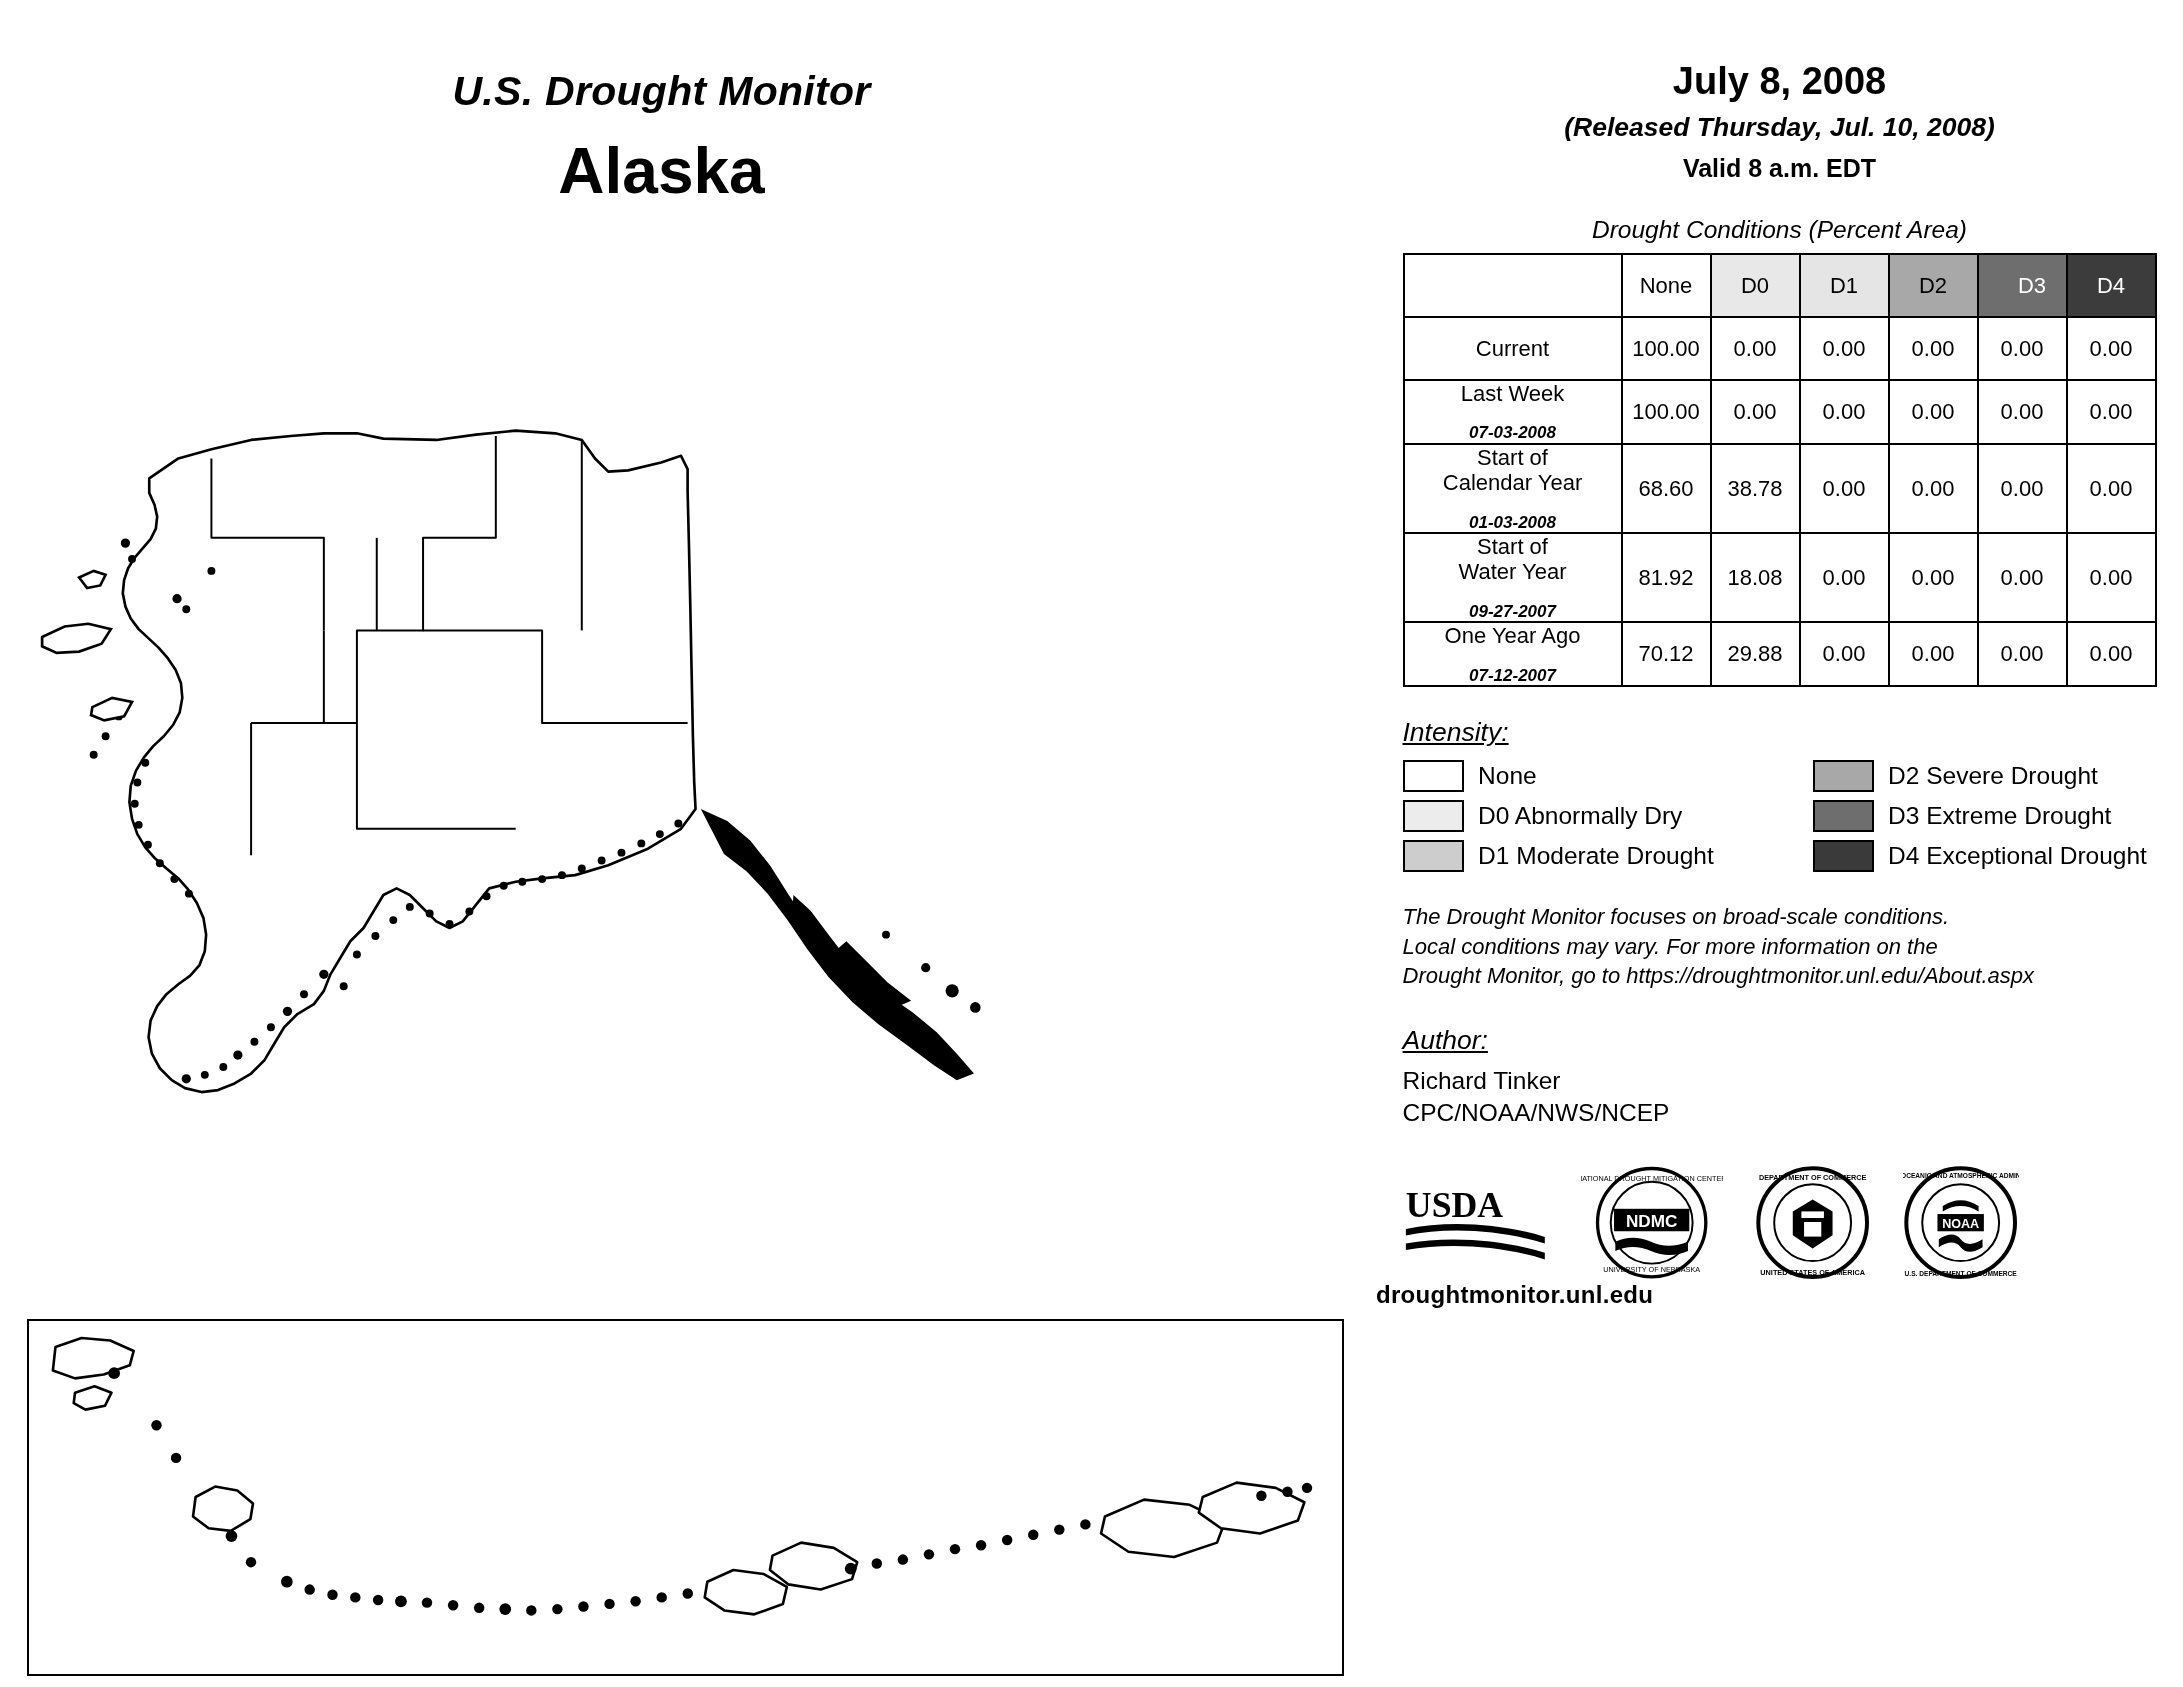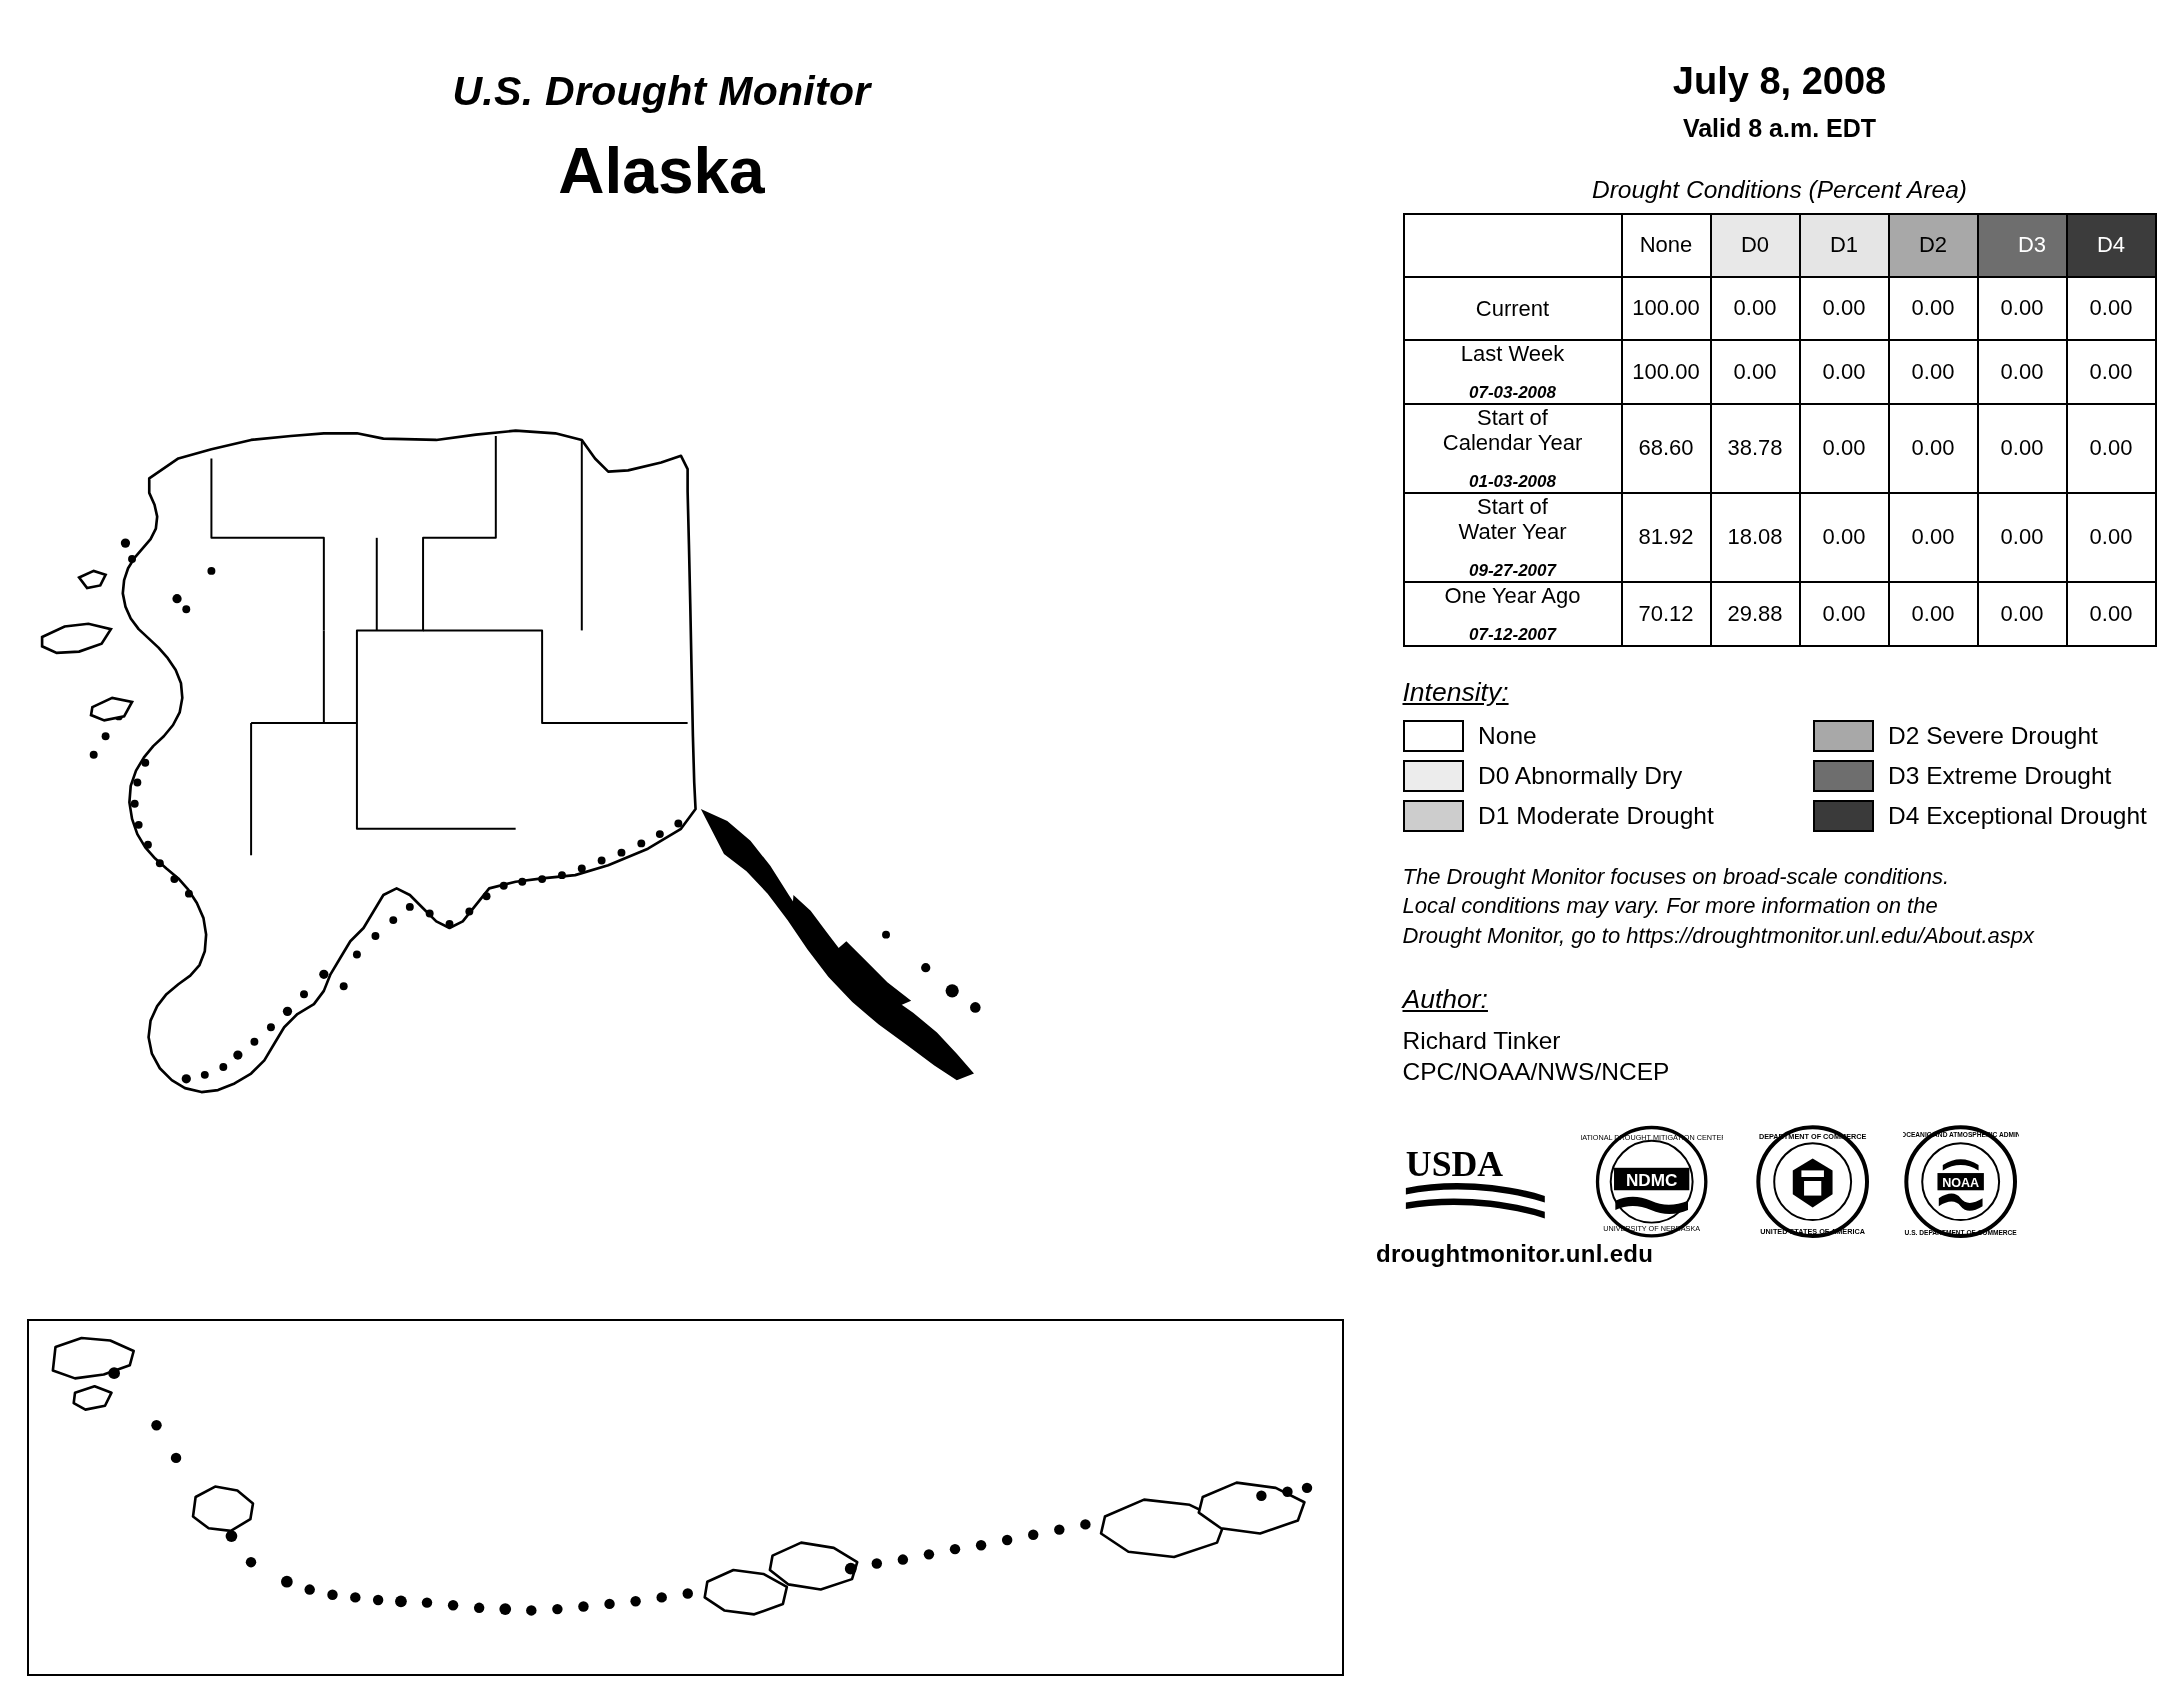--- a/index.html
+++ b/index.html
@@ -360,20 +360,21 @@
         <circle cx="1950" cy="256" r="8"></circle>
       </g>
     </svg>
   </div>
 </div>
 
 <div id="right-col">
 
   <div id="date-block">
     <div id="date-line1">July 8, 2008</div>
+    <div id="date-line2">(Released Thursday, Jul. 10, 2008)</div>
     <div id="date-line3">Valid 8 a.m. EDT</div>
   </div>
 
   <div id="table-caption">Drought Conditions (Percent Area)</div>
 
   <table class="dm">
     <colgroup>
       <col class="labelcol">
         <col class="datacol">
         <col class="datacol">

